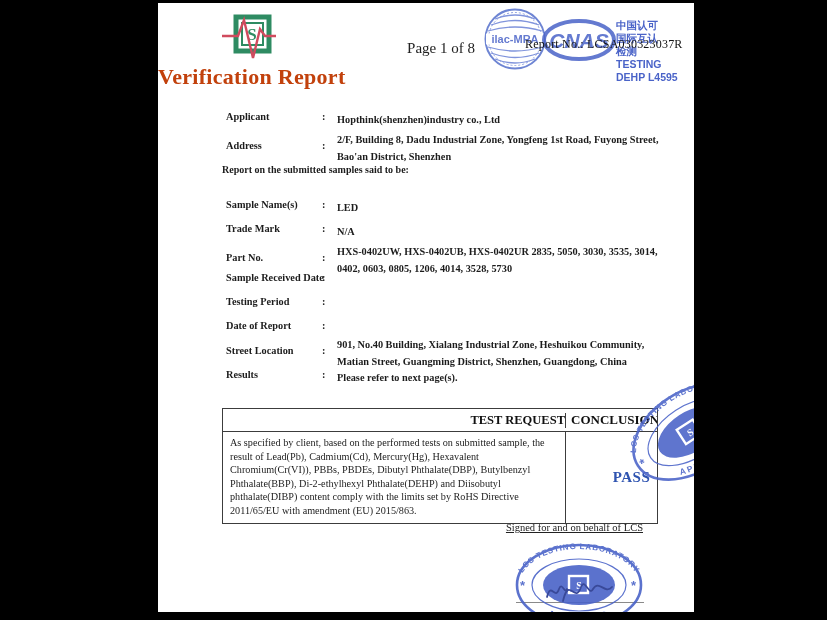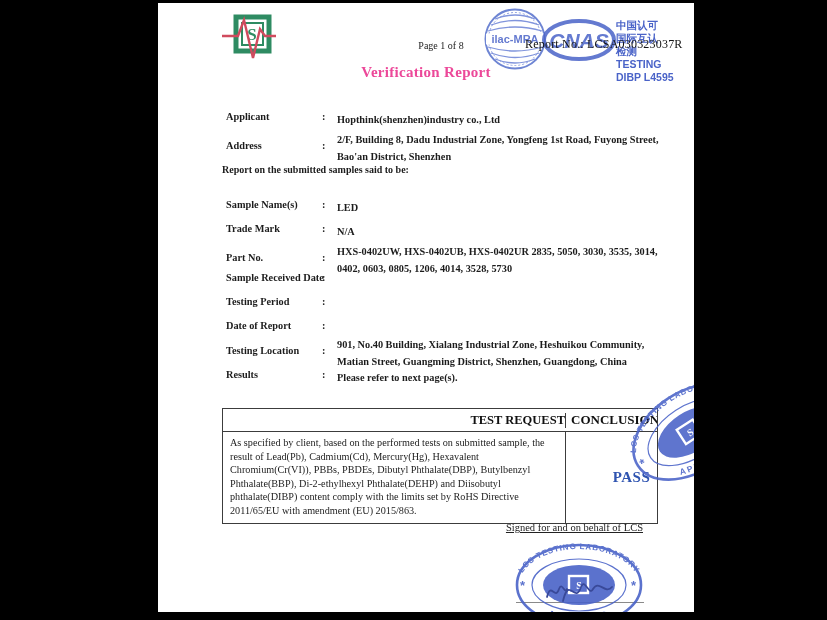--- a/index.html
+++ b/index.html
@@ -2,30 +2,30 @@
 <html><head>
 <meta charset="utf-8">
 <style>
   html,body{margin:0;padding:0;width:827px;height:620px;background:#000;overflow:hidden;
     font-family:"Liberation Serif", serif;}
   .page{position:absolute;left:158px;top:3px;width:536px;height:609px;background:#fff;overflow:hidden;}
 
   
   .lcs-logo{position:absolute;left:64px;top:9px;width:54px;height:50px;}
   .page-indicator{position:absolute;left:240px;top:37px;width:86px;text-align:center;
-    font-size:10px;color:#222;}
+    font-size:15px;color:#222;}
   .ilac-stamp{position:absolute;left:325px;top:4px;width:64px;height:64px;opacity:.85;}
   .cnas-logo{position:absolute;left:383px;top:13px;width:76px;height:50px;opacity:.85;}
   .accreditation{position:absolute;left:458px;top:5px;width:78px;line-height:13px;
     color:#4a63c8;font-weight:bold;font-family:"DejaVu Sans", sans-serif;font-size:10.5px;margin-top:11px;}
   .accreditation .lat{font-family:"Liberation Sans", sans-serif;font-size:10.5px;}
   .report-no{position:absolute;left:367px;top:34px;font-size:12px;color:#111;z-index:6;
     letter-spacing:.2px;font-family:Liberation Serif, serif;}
-  .doc-title{position:absolute;left:0;right:0;top:61px;text-align:center;font-size:15px;
-    font-weight:bold;color:#ec4899;letter-spacing:.3px;}
+  .doc-title{position:absolute;left:0;right:0;top:61px;text-align:left;font-size:22px;
+    font-weight:bold;color:#c2410c;letter-spacing:.3px;}
 
   
   .row{position:absolute;left:64px;width:460px;font-size:10.3px;font-weight:bold;color:#1c1c1c;}
   .row .lbl{position:absolute;left:4px;top:0;white-space:nowrap;}
   .row .colon{position:absolute;left:100px;top:0;}
   .row .val{position:absolute;left:115px;top:0;width:332px;line-height:17.4px;}
   .row.two .lbl,.row.two .colon{top:9px;}
   .note{position:absolute;left:64px;top:161px;font-size:10px;font-weight:bold;color:#1c1c1c;}
 
   
@@ -85,21 +85,21 @@
   <svg class="cnas-logo" viewBox="0 0 76 50">
     <ellipse cx="38" cy="24" rx="35" ry="19" fill="none" stroke="#4a63c8" stroke-width="4"></ellipse>
     <text x="38" y="32" text-anchor="middle" font-size="21" font-weight="bold" font-style="italic" fill="#4a63c8" font-family="Liberation Sans, sans-serif">CNAS</text>
   </svg>
 
   <div class="accreditation">
     <div>中国认可</div>
     <div>国际互认</div>
     <div>检测</div>
     <div class="lat">TESTING</div>
-    <div class="lat">DIBP L4595</div>
+    <div class="lat">DEHP L4595</div>
   </div>
 
   <div class="report-no">Report No.: LCSA030323037R</div>
 
   <div class="doc-title">Verification Report</div>
 
   <div class="row" style="top:108px">
     <span class="lbl">Applicant</span>
     <span class="colon">:</span>
     <span class="val">Hopthink(shenzhen)industry co., Ltd</span>
@@ -136,21 +136,21 @@
     <span class="lbl">Testing Period</span>
     <span class="colon">:</span>
     <span class="val"></span>
   </div>
   <div class="row" style="top:317px">
     <span class="lbl">Date of Report</span>
     <span class="colon">:</span>
     <span class="val"></span>
   </div>
   <div class="row two" style="top:333px">
-    <span class="lbl">Testing Location</span>
+    <span class="lbl">Street Location</span>
     <span class="colon">:</span>
     <span class="val">901, No.40 Building, Xialang Industrial Zone, Heshuikou Community, Matian Street, Guangming District, Shenzhen, Guangdong, China</span>
   </div>
   <div class="row" style="top:366px">
     <span class="lbl">Results</span>
     <span class="colon">:</span>
     <span class="val">Please refer to next page(s).</span>
   </div>
 
   <div class="ttable">

